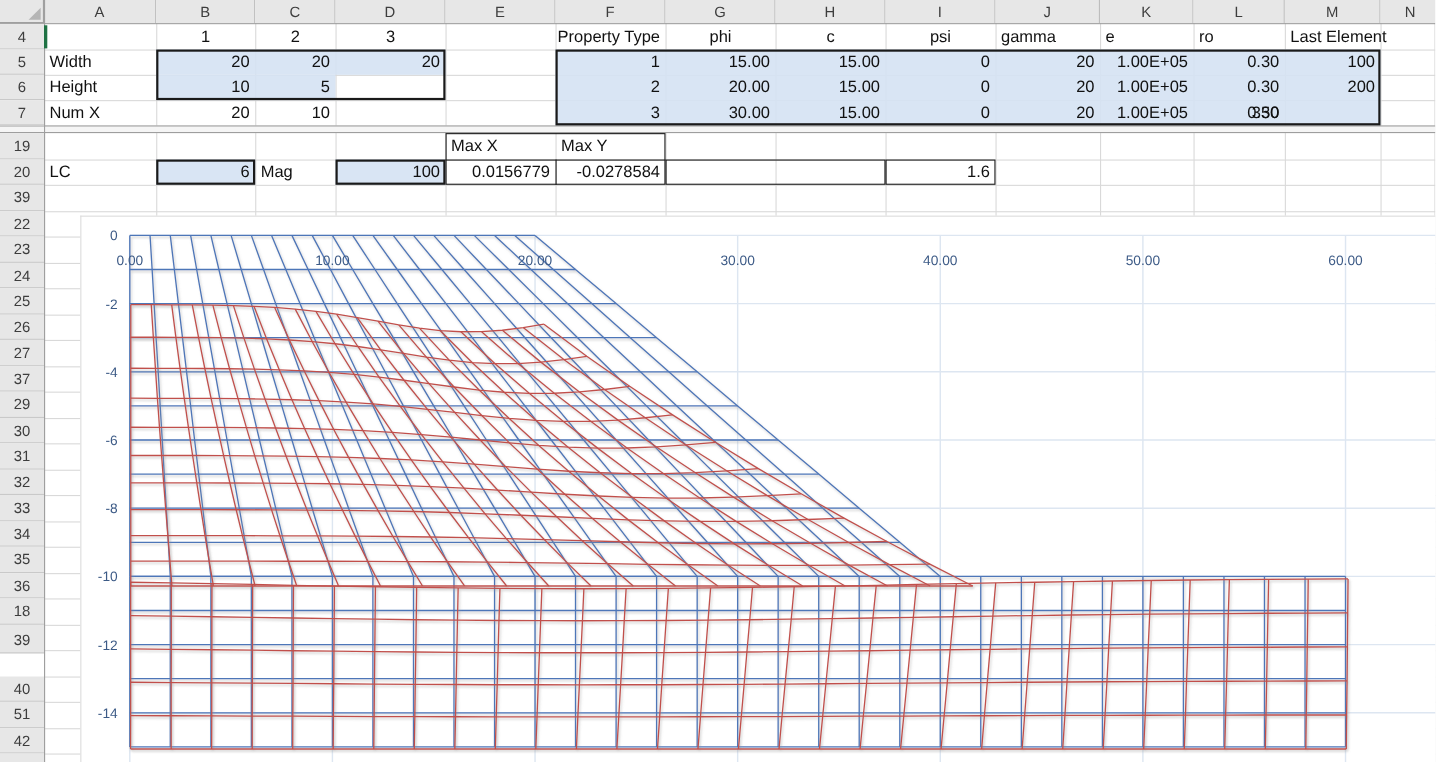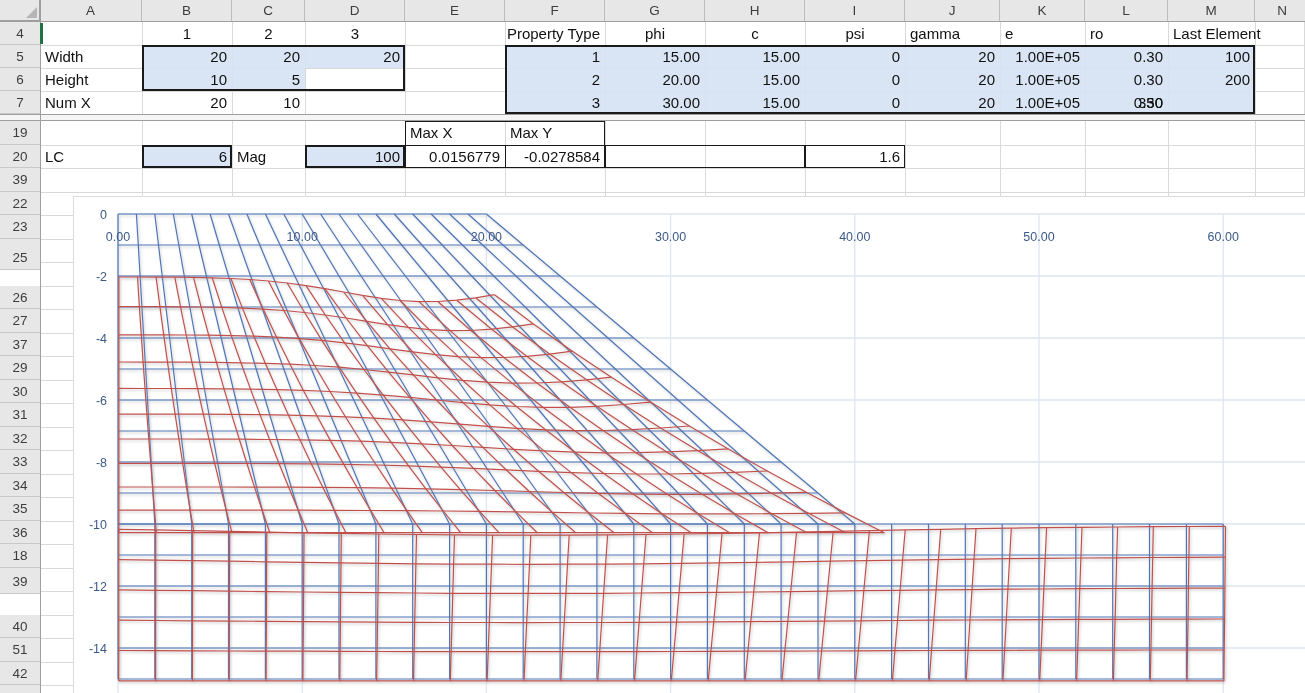--- a/index.html
+++ b/index.html
@@ -102,21 +102,21 @@
       <div class="rowhdr" style="top: 22px; height: 23px; line-height: 23px;">4</div>
       <div class="rowhdr" style="top: 45px; height: 23px; line-height: 23px;">5</div>
       <div class="rowhdr" style="top: 68px; height: 23px; line-height: 23px;">6</div>
       <div class="rowhdr" style="top: 91px; height: 23px; line-height: 23px;">7</div>
       <div class="rowhdr" style="top: 121px; height: 23.5px; line-height: 23.5px;">19</div>
       <div class="rowhdr" style="top: 144.5px; height: 23.5px; line-height: 23.5px;">20</div>
       <div class="rowhdr" style="top: 168px; height: 23.5px; line-height: 23.5px;">39</div>
       <div class="rowhdr" style="top: 191.5px; height: 23.5px; line-height: 23.5px;">22</div>
       <div class="rowhdr" style="top: 215px; height: 23.5px; line-height: 23.5px;">23</div>
       <div class="rowhdr" style="top: 238.5px; height: 23.5px; line-height: 23.5px;">24</div>
-      <div class="rowhdr" style="top: 246px; height: 23.5px; line-height: 23.5px;">25</div>
+      <div class="rowhdr" style="top: 262px; height: 23.5px; line-height: 23.5px;">25</div>
       <div class="rowhdr" style="top: 285.5px; height: 23.5px; line-height: 23.5px;">26</div>
       <div class="rowhdr" style="top: 309px; height: 23.5px; line-height: 23.5px;">27</div>
       <div class="rowhdr" style="top: 332.5px; height: 23.5px; line-height: 23.5px;">37</div>
       <div class="rowhdr" style="top: 356px; height: 23.5px; line-height: 23.5px;">29</div>
       <div class="rowhdr" style="top: 379.5px; height: 23.5px; line-height: 23.5px;">30</div>
       <div class="rowhdr" style="top: 403px; height: 23.5px; line-height: 23.5px;">31</div>
       <div class="rowhdr" style="top: 426.5px; height: 23.5px; line-height: 23.5px;">32</div>
       <div class="rowhdr" style="top: 450px; height: 23.5px; line-height: 23.5px;">33</div>
       <div class="rowhdr" style="top: 473.5px; height: 23.5px; line-height: 23.5px;">34</div>
       <div class="rowhdr" style="top: 497px; height: 23.5px; line-height: 23.5px;">35</div>

